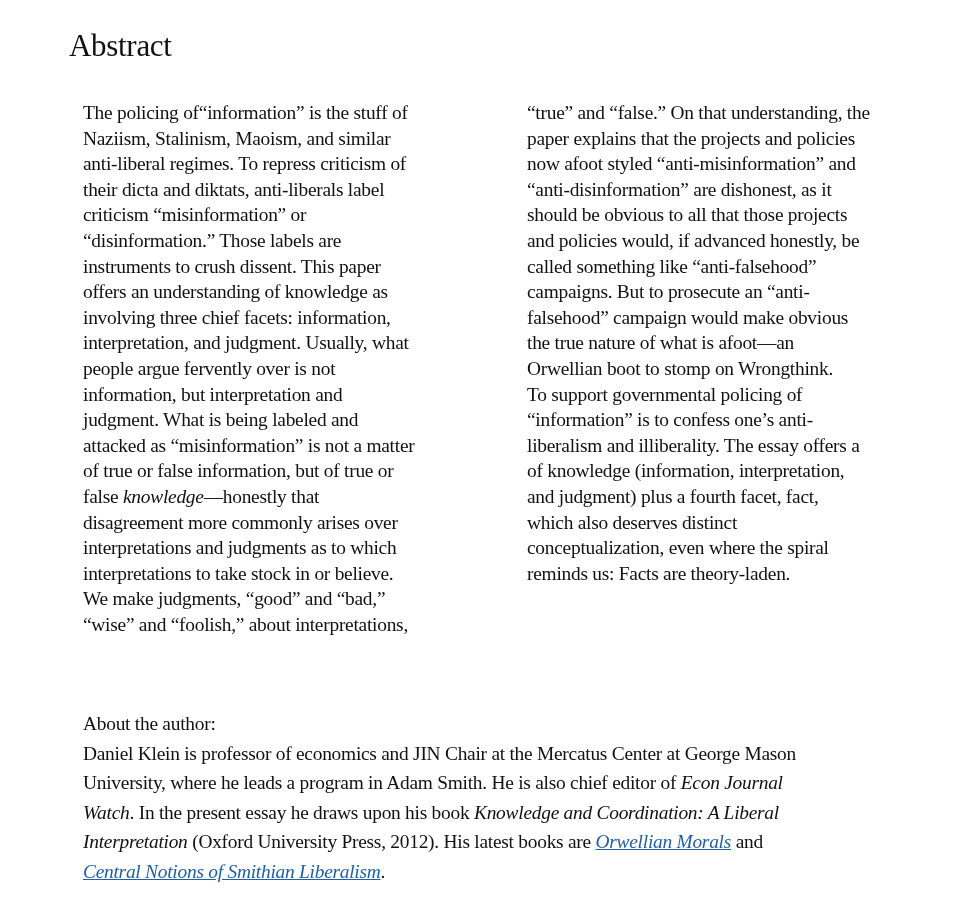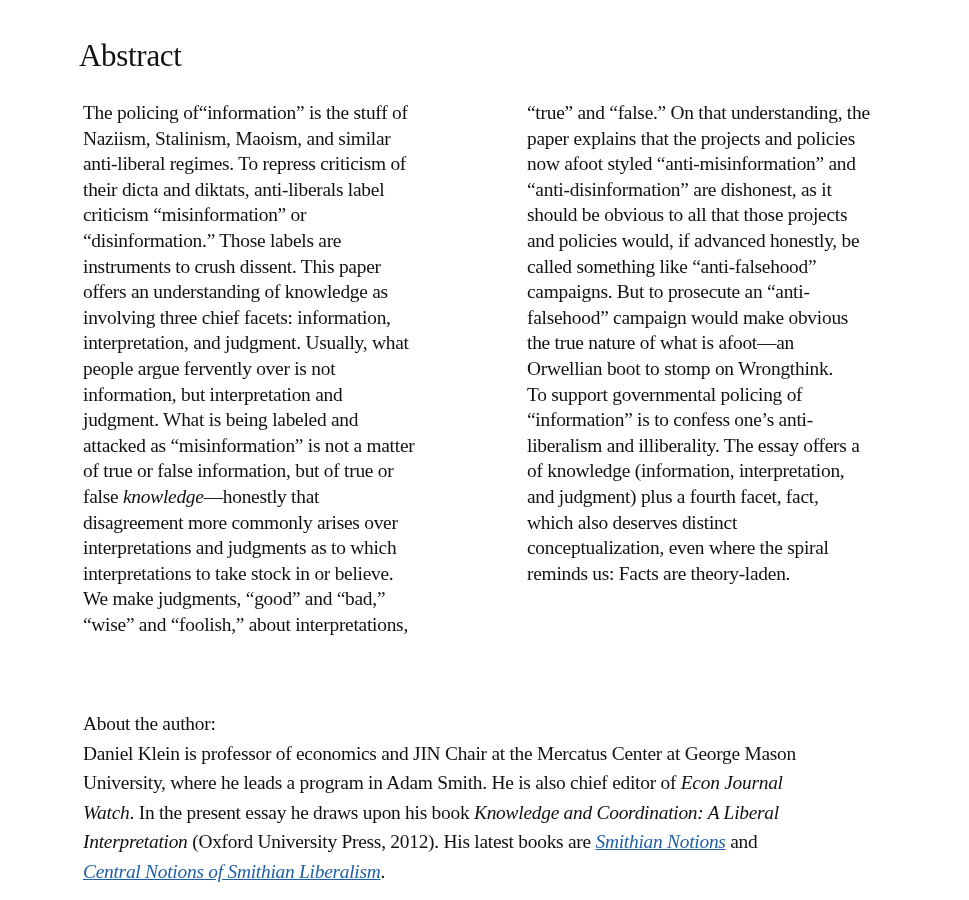--- a/index.html
+++ b/index.html
@@ -3,21 +3,21 @@
 <meta charset="utf-8">
 <style>
   html, body { margin: 0; padding: 0; background: #ffffff; }
   body {
     width: 969px; height: 900px; position: relative; overflow: hidden;
     font-family: "Liberation Serif", "DejaVu Serif", serif;
     color: #111111;
   }
   .title {
     position: absolute; left: 67px; top: 26px;
-    font-size: 31px; font-weight: normal; margin: 12px;
+    font-size: 31px; font-weight: normal; margin: 2px;
     letter-spacing: -0.3px;
   }
   .col {
     position: absolute; top: 100px;
     font-size: 19.4px; line-height: 25.6px;
     letter-spacing: -0.25px;
   }
   .col-left { left: 67px; width: 420px; }
   .col-right { left: 511px; width: 420px; }
   .line { display: block; white-space: nowrap; margin-left: 16px; }
@@ -78,15 +78,15 @@
   <span class="line">which also deserves distinct</span>
   <span class="line">conceptualization, even where the spiral</span>
   <span class="line">reminds us: Facts are theory-laden.</span>
 </div>
 
 <div class="about">
   <span class="line">About the author:</span>
   <span class="line">Daniel Klein is professor of economics and JIN Chair at the Mercatus Center at George Mason</span>
   <span class="line"><span>University, where he leads a program in Adam Smith. He is also chief editor of </span><em>Econ Journal</em></span>
   <span class="line"><em>Watch</em><span>. In the present essay he draws upon his book </span><em>Knowledge and Coordination: A Liberal</em></span>
-  <span class="line"><em>Interpretation</em><span> (Oxford University Press, 2012). His latest books are </span><a class="link" href="#">Smithian Notions</a><span> and</span></span>
+  <span class="line"><em>Interpretation</em><span> (Oxford University Press, 2012). His latest books are </span><a class="link" href="#">Orwellian Morals</a><span> and</span></span>
   <span class="line"><a class="link" href="#">Central Notions of Smithian Liberalism</a><span>.</span></span>
 </div>
 
 </body></html>

